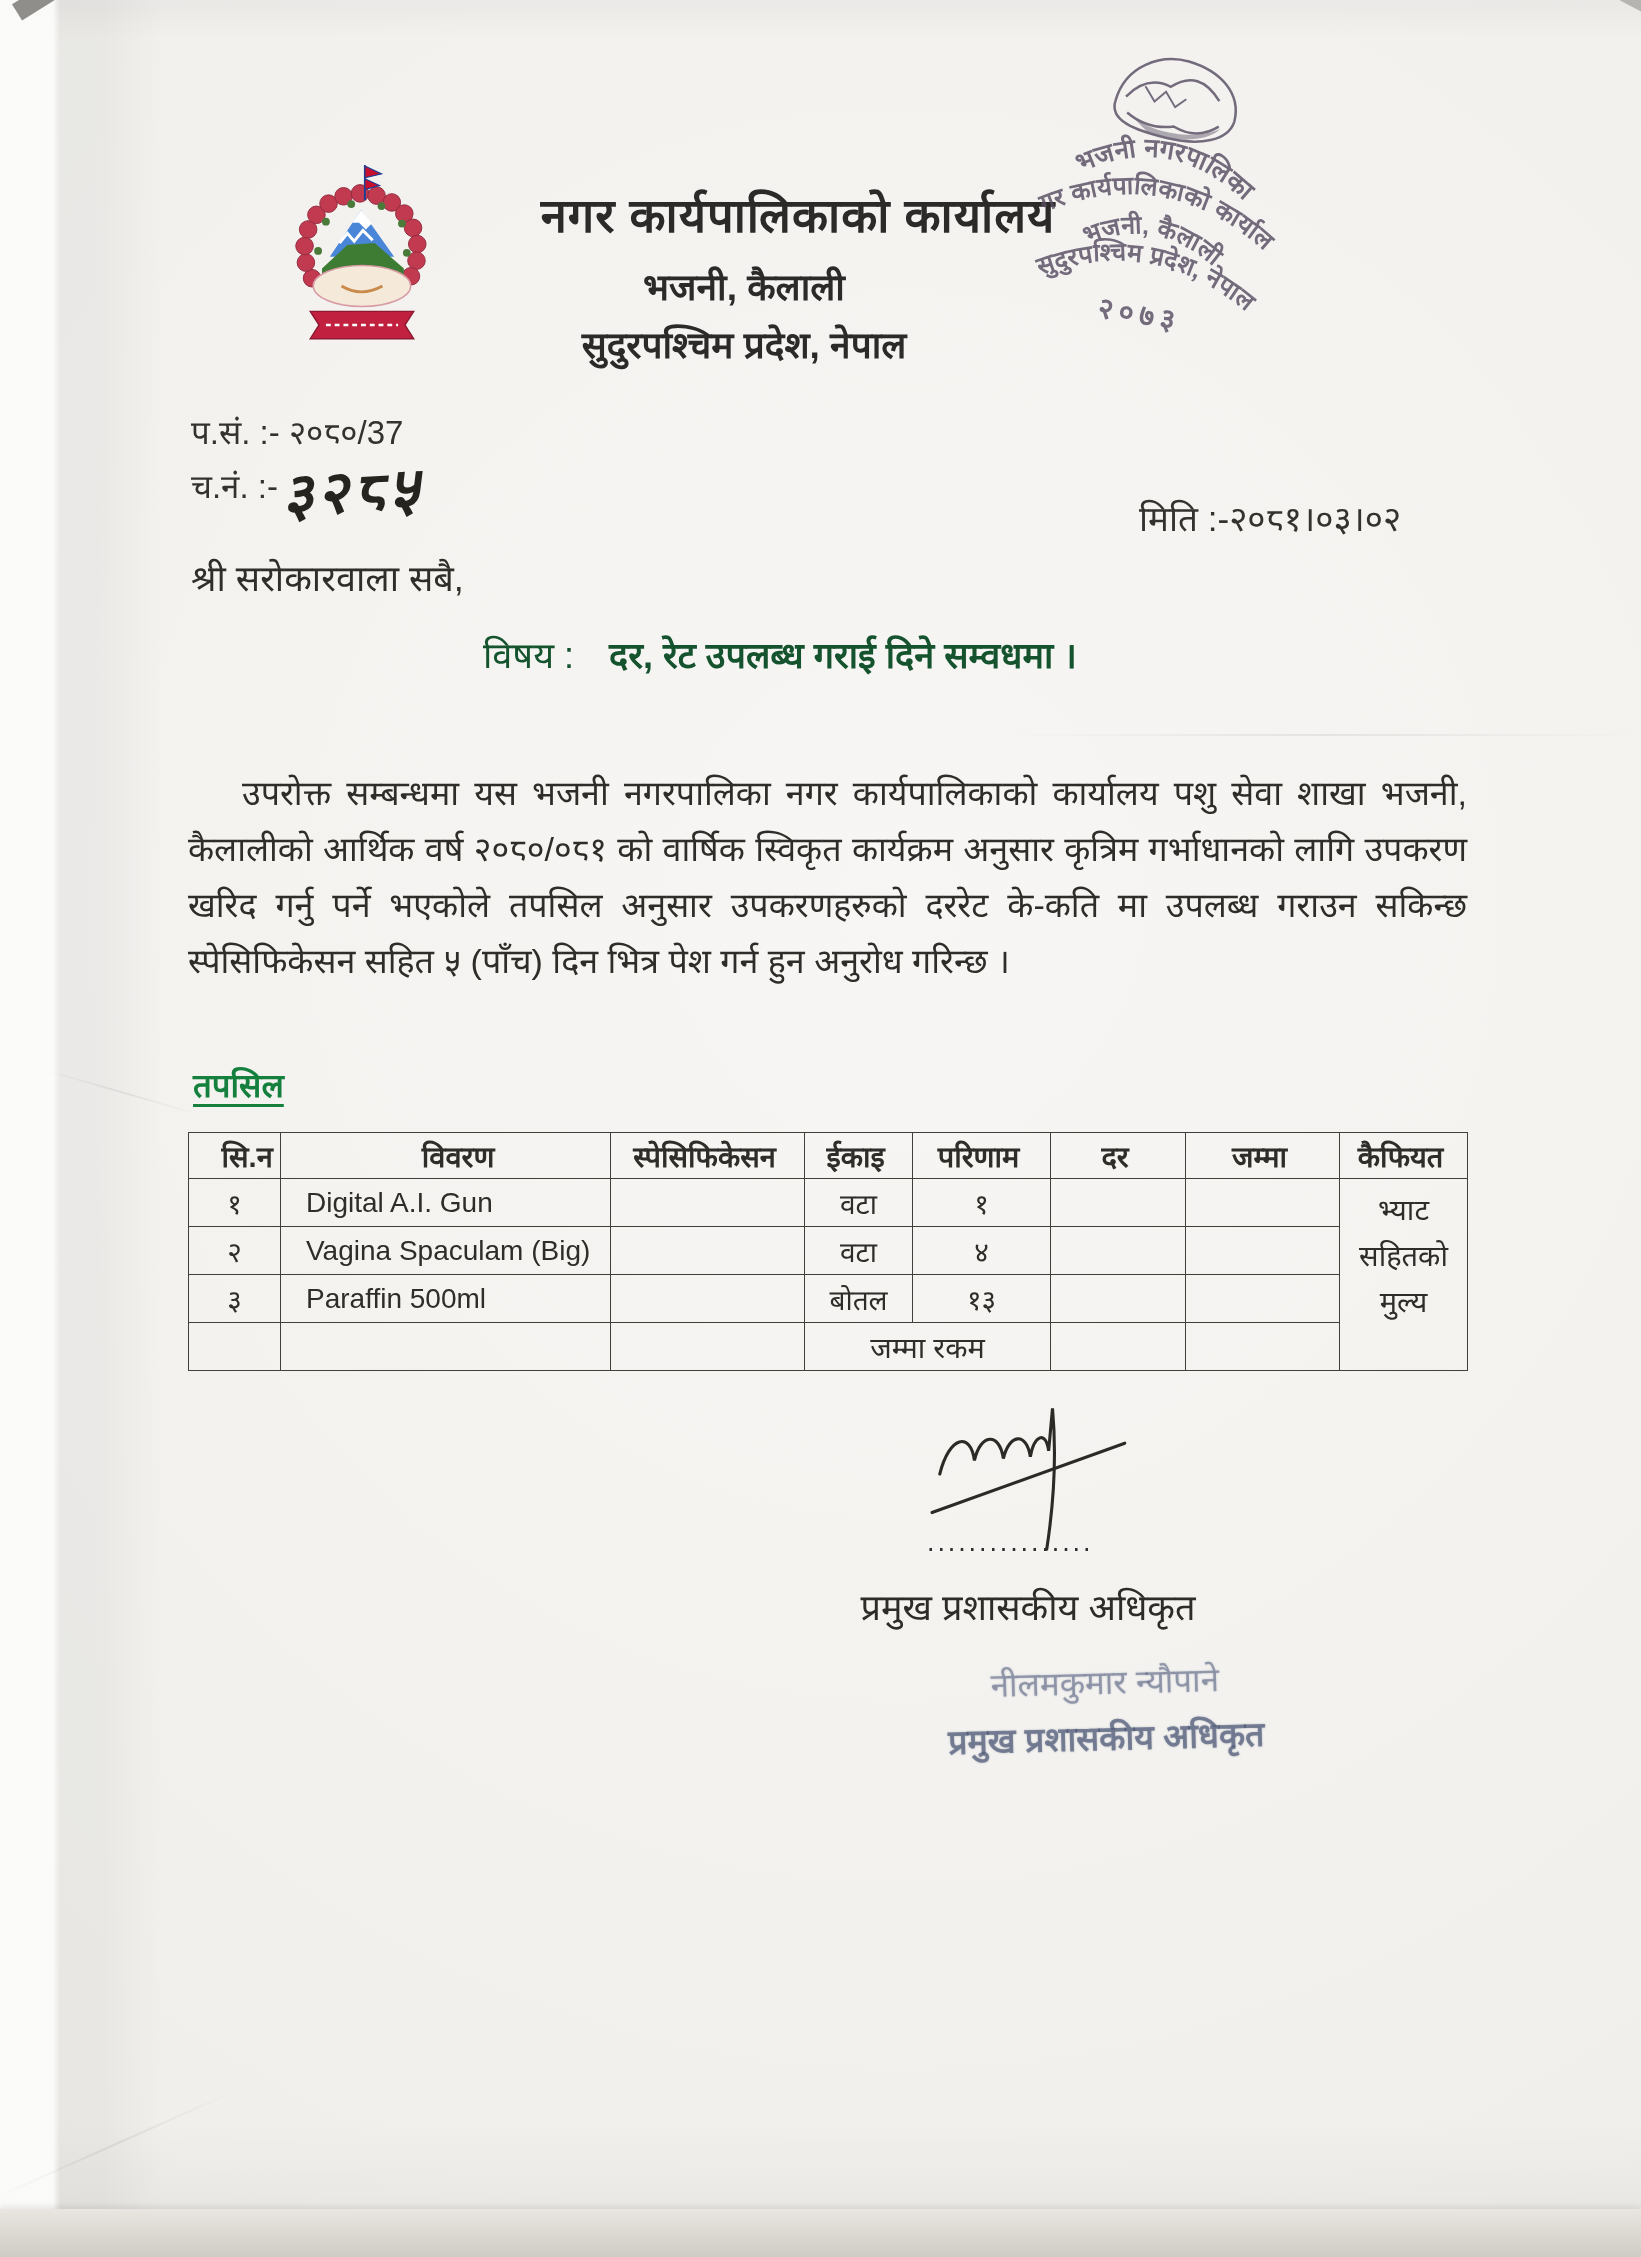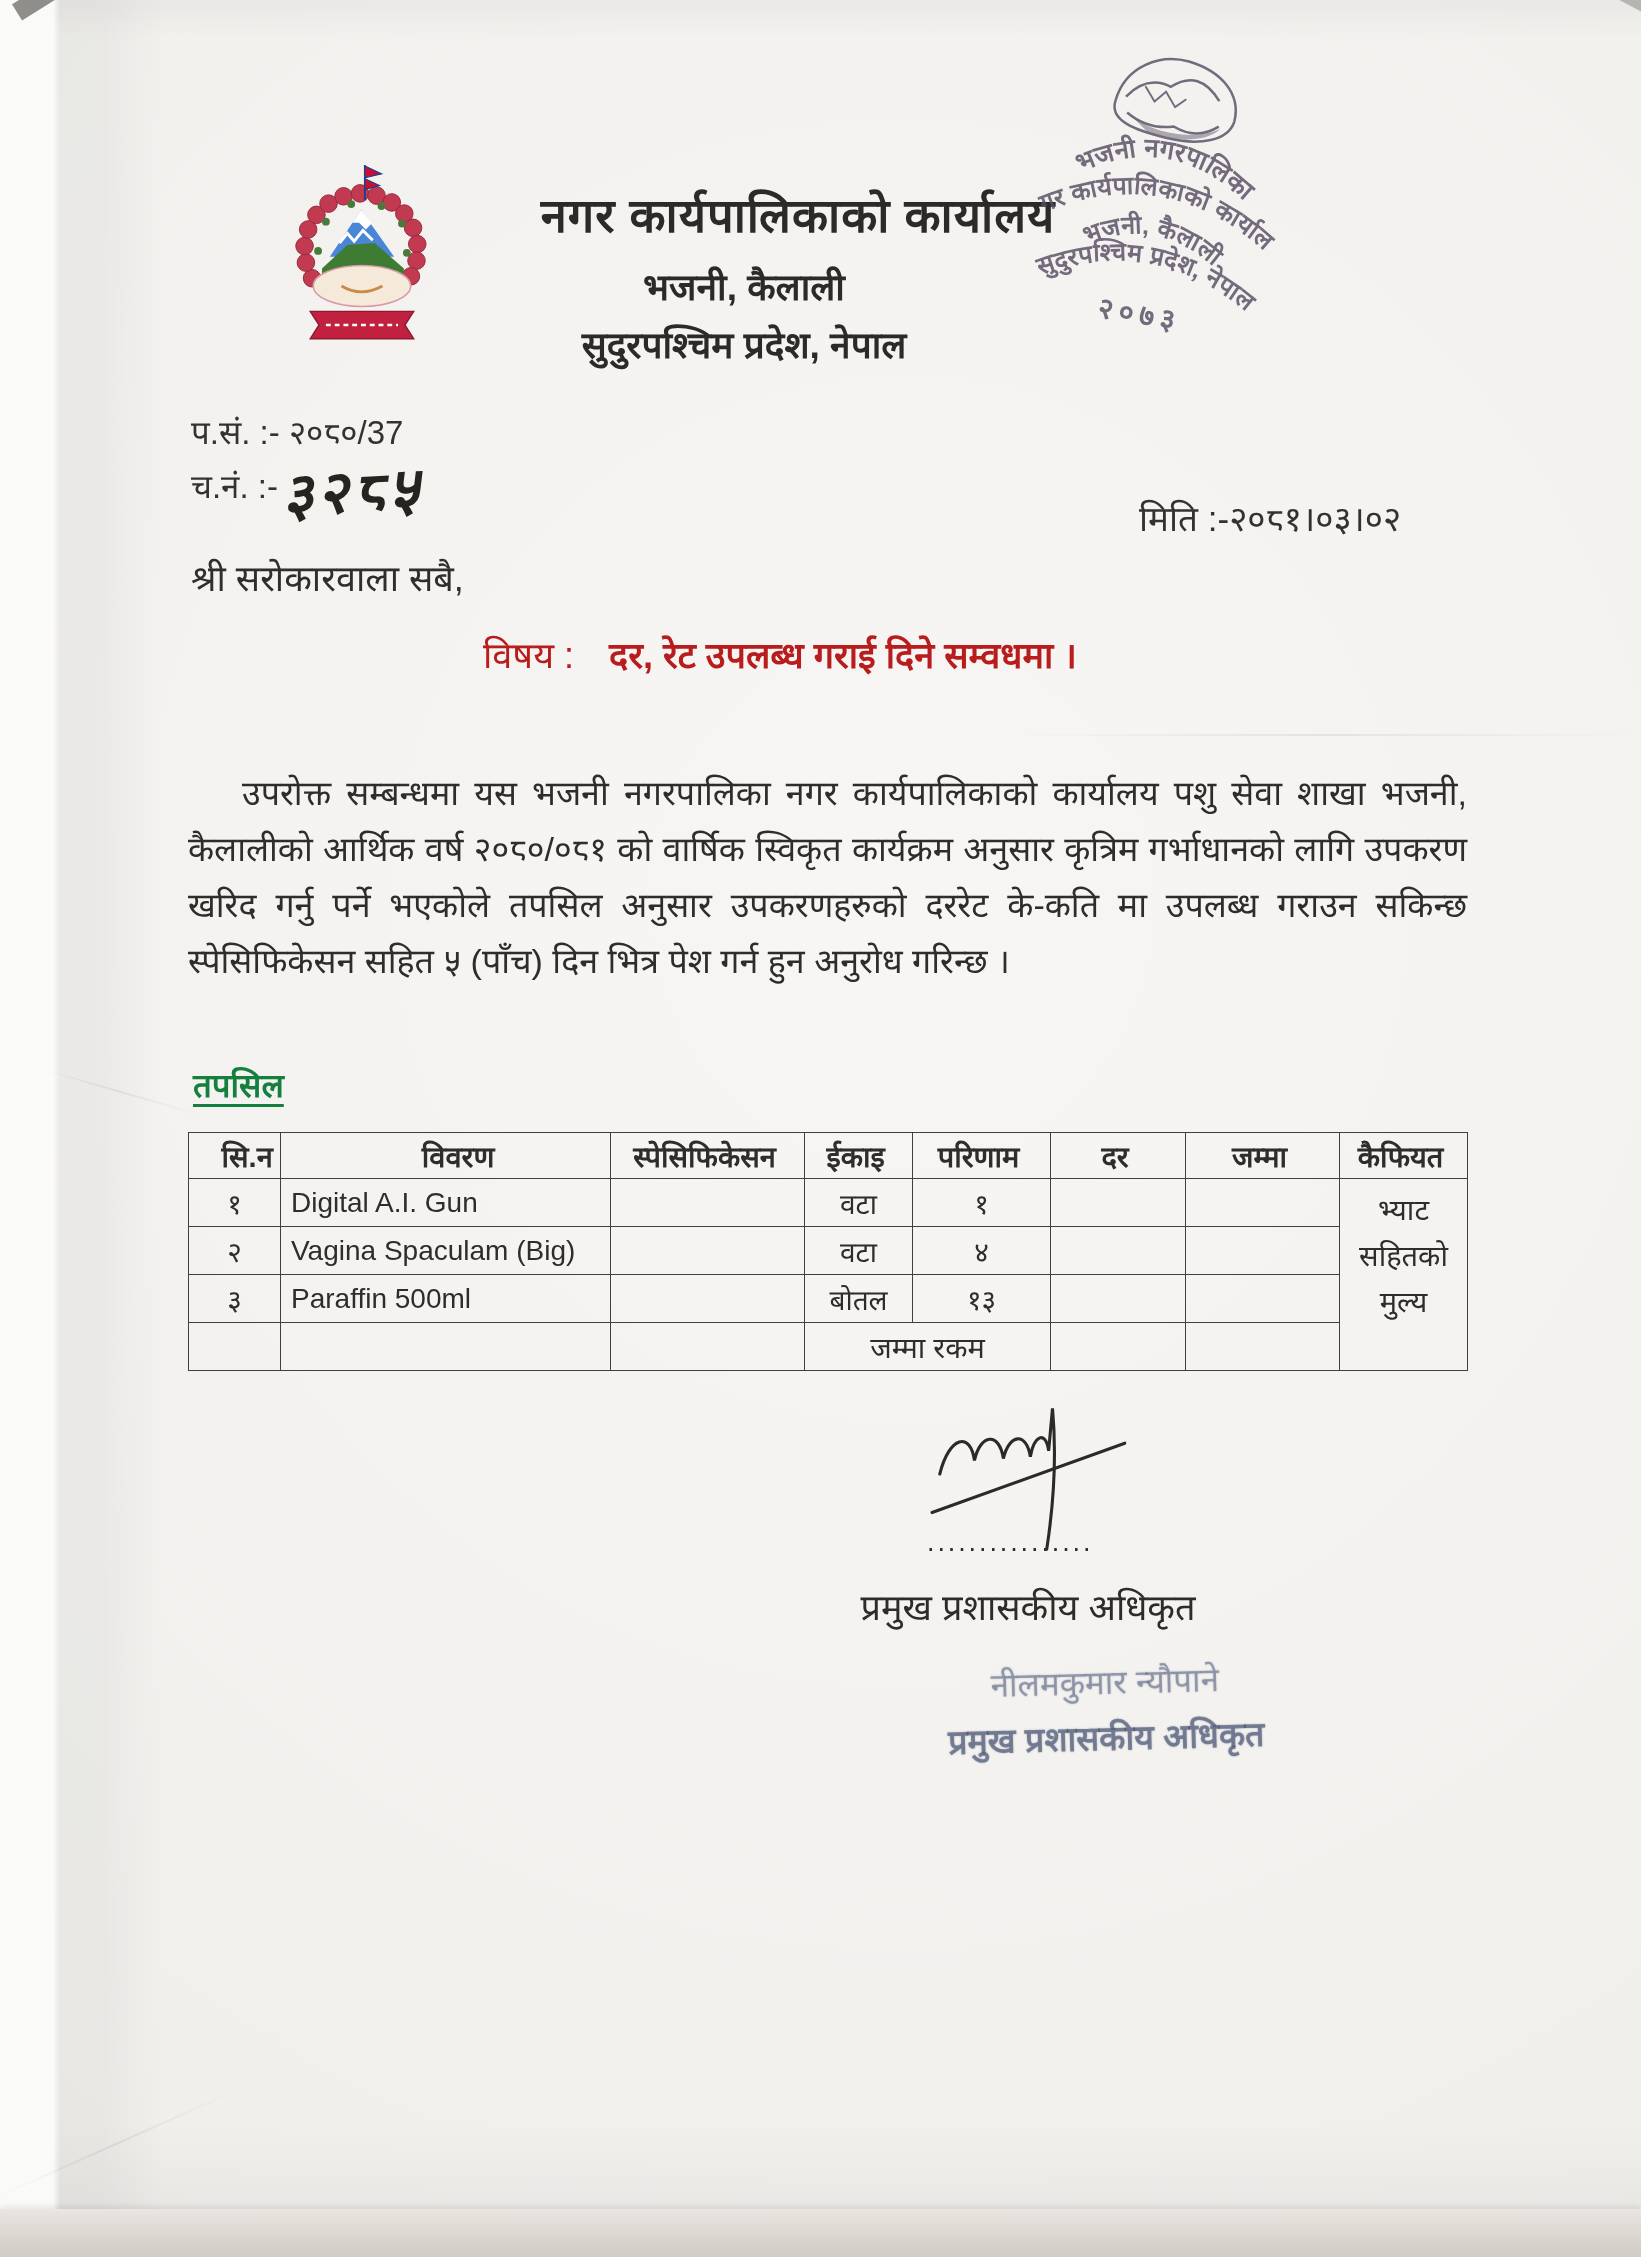--- a/index.html
+++ b/index.html
@@ -40,41 +40,41 @@
 
   
   .ref-block { position:absolute; left:191px; top:406px; font-size:33px; line-height:54px; color:#34322f; }
   .chalani-handwritten {
     display:inline-block; font-size:60px; font-weight:600; color:#26241f;
     transform:skewX(-10deg) rotate(-3deg); letter-spacing:3.9px; vertical-align:-13.5px;
   }
   .date-line { position:absolute; left:1139px; top:494px; font-size:35px; color:#34322f; white-space:nowrap; }
   .recipient { position:absolute; left:191px; top:553px; font-size:36px; color:#2f2e2b; }
 
-  .subject-line { position:absolute; left:483px; top:630px; font-size:36px; color:#b91c1c; white-space:nowrap; }
+  .subject-line { position:absolute; left:483px; top:630px; font-size:36px; color:#14532d; white-space:nowrap; }
   .subject-line .subject-text { font-weight:700; margin-left:25px; }
 
   .body-par {
     position:absolute; left:188px; top:765px; width:1279px;
     font-size:34px; line-height:56px; text-align:justify; text-indent:54px; color:#2e2d2a;
   }
 
   .tapasil { position:absolute; left:193px; top:1062px; font-size:33px; font-weight:700; text-decoration:underline; text-underline-offset:6.8px; color:#15803d; }
 
   
   .items-table {
     position:absolute; left:188px; top:1132px; width:1279px;
     border-collapse:collapse; table-layout:fixed;
     font-size:28px; color:#2e2d2a;
   }
   .items-table th, .items-table td { border:1.9px solid #403f3c; padding:1.9px 5.8px; }
   .items-table th { height:46px; font-size:29px; font-weight:700; text-align:center; padding-left:31px; }
   .items-table th.center { text-align:center; padding-left:0; }
   .items-table td { height:48px; text-align:center; }
-  .items-table td.desc { text-align:left; padding-left:10px; font-size:28px; }
+  .items-table td.desc { text-align:left; padding-left:25px; font-size:28px; }
   .items-table td.remarks { vertical-align:top; padding-top:7.7px; line-height:46px; font-size:29px; }
   .items-table td.footer-label { font-size:29px; }
 
   
   .signature-svg { position:absolute; left:922px; top:1395px; width:261px; height:159px; }
   .sig-dots { position:absolute; left:927px; top:1527px; font-size:27px; letter-spacing:2.9px; color:#2f2e2c; }
   .signer { position:absolute; left:830px; top:1566px; width:396px; text-align:center; }
   .signer-name { font-size:36px; color:#2d2c29; }
   .signer-title { font-size:36px; margin-top:16.4px; color:#2d2c29; }
   .faint-stamp {

